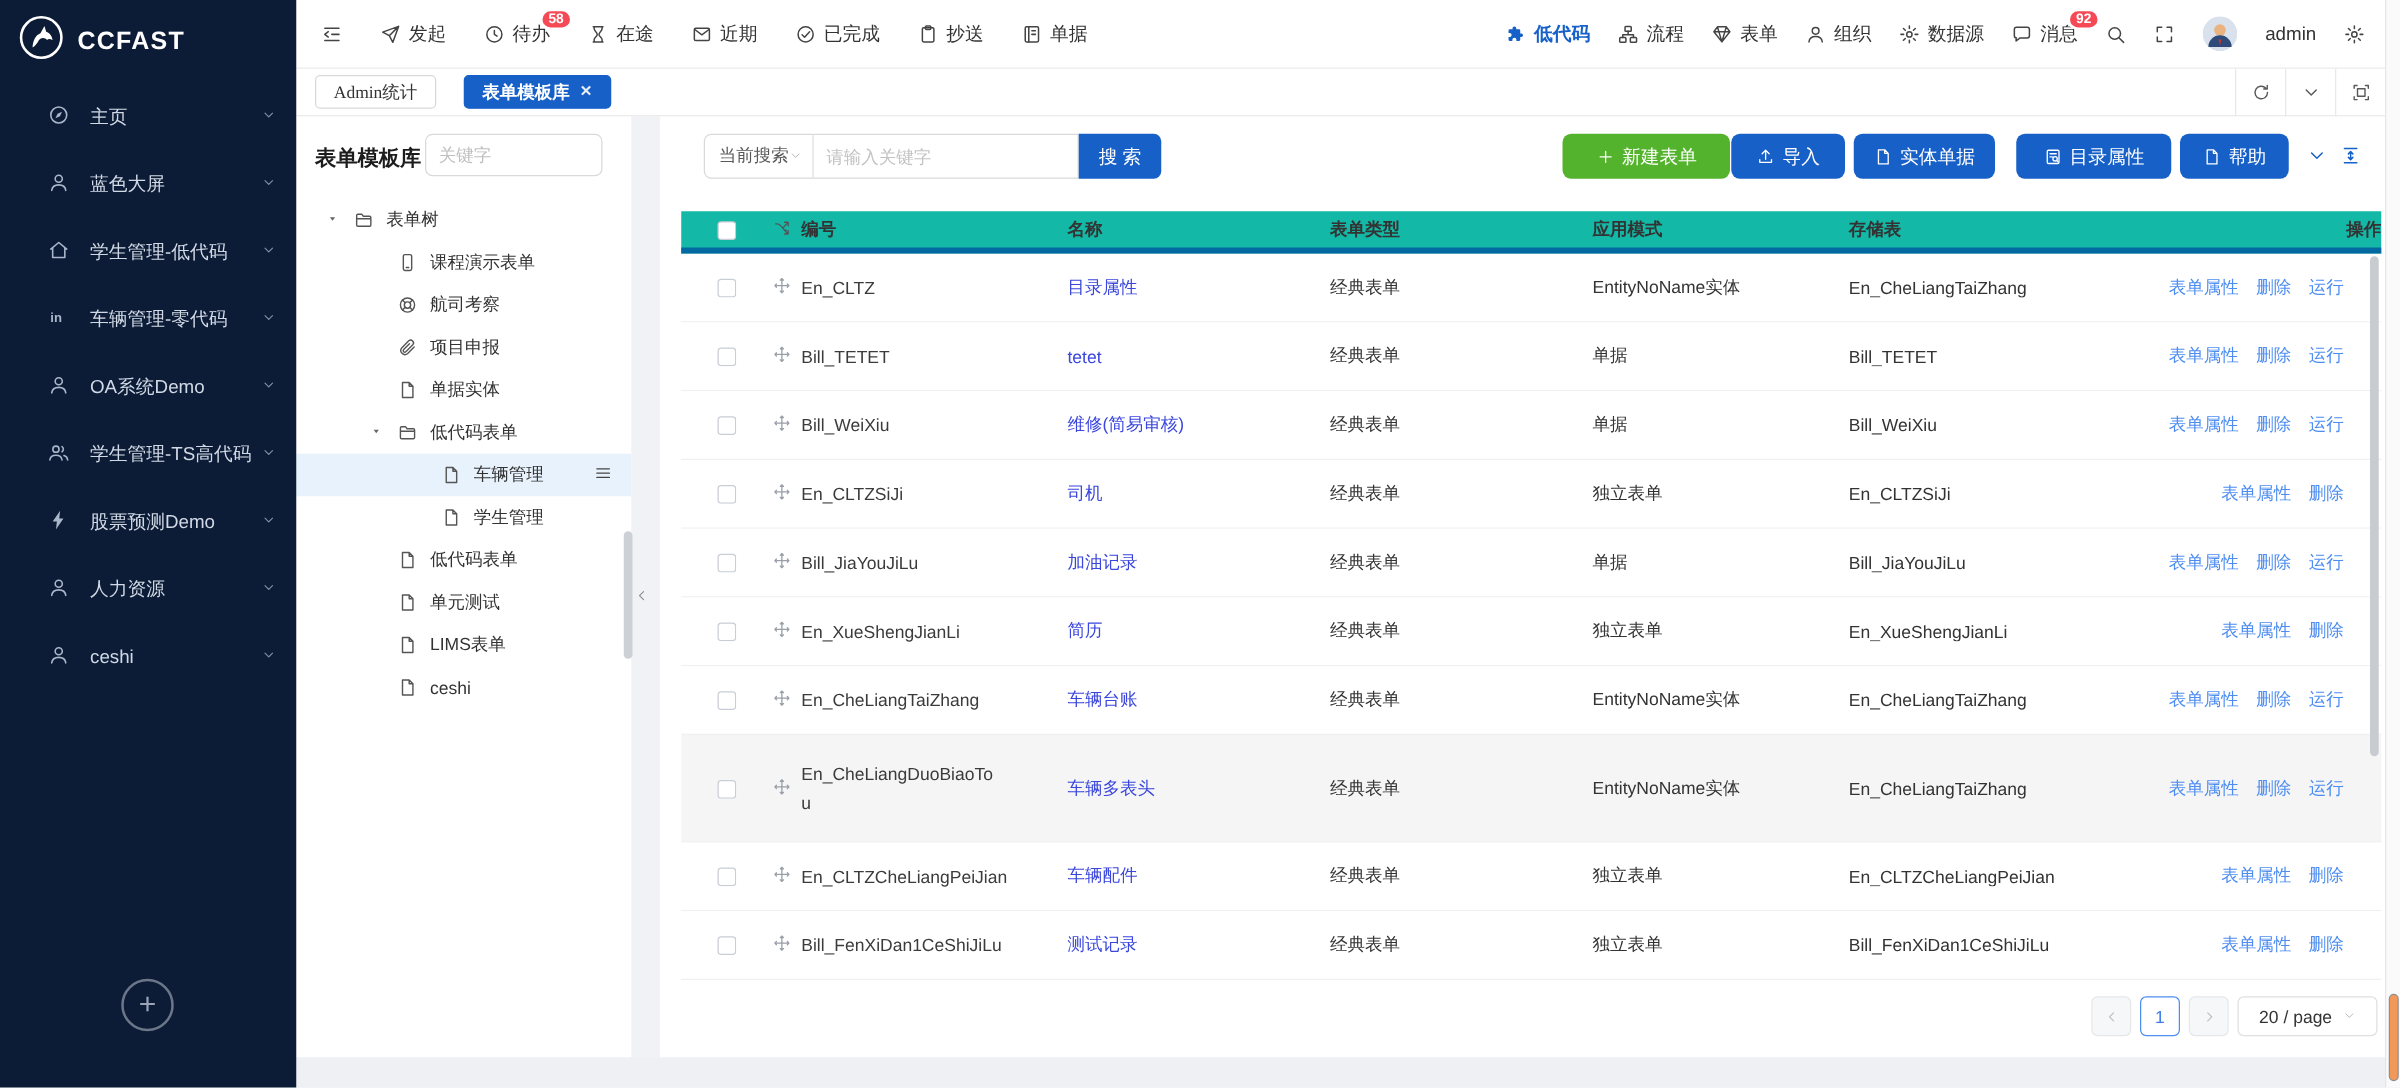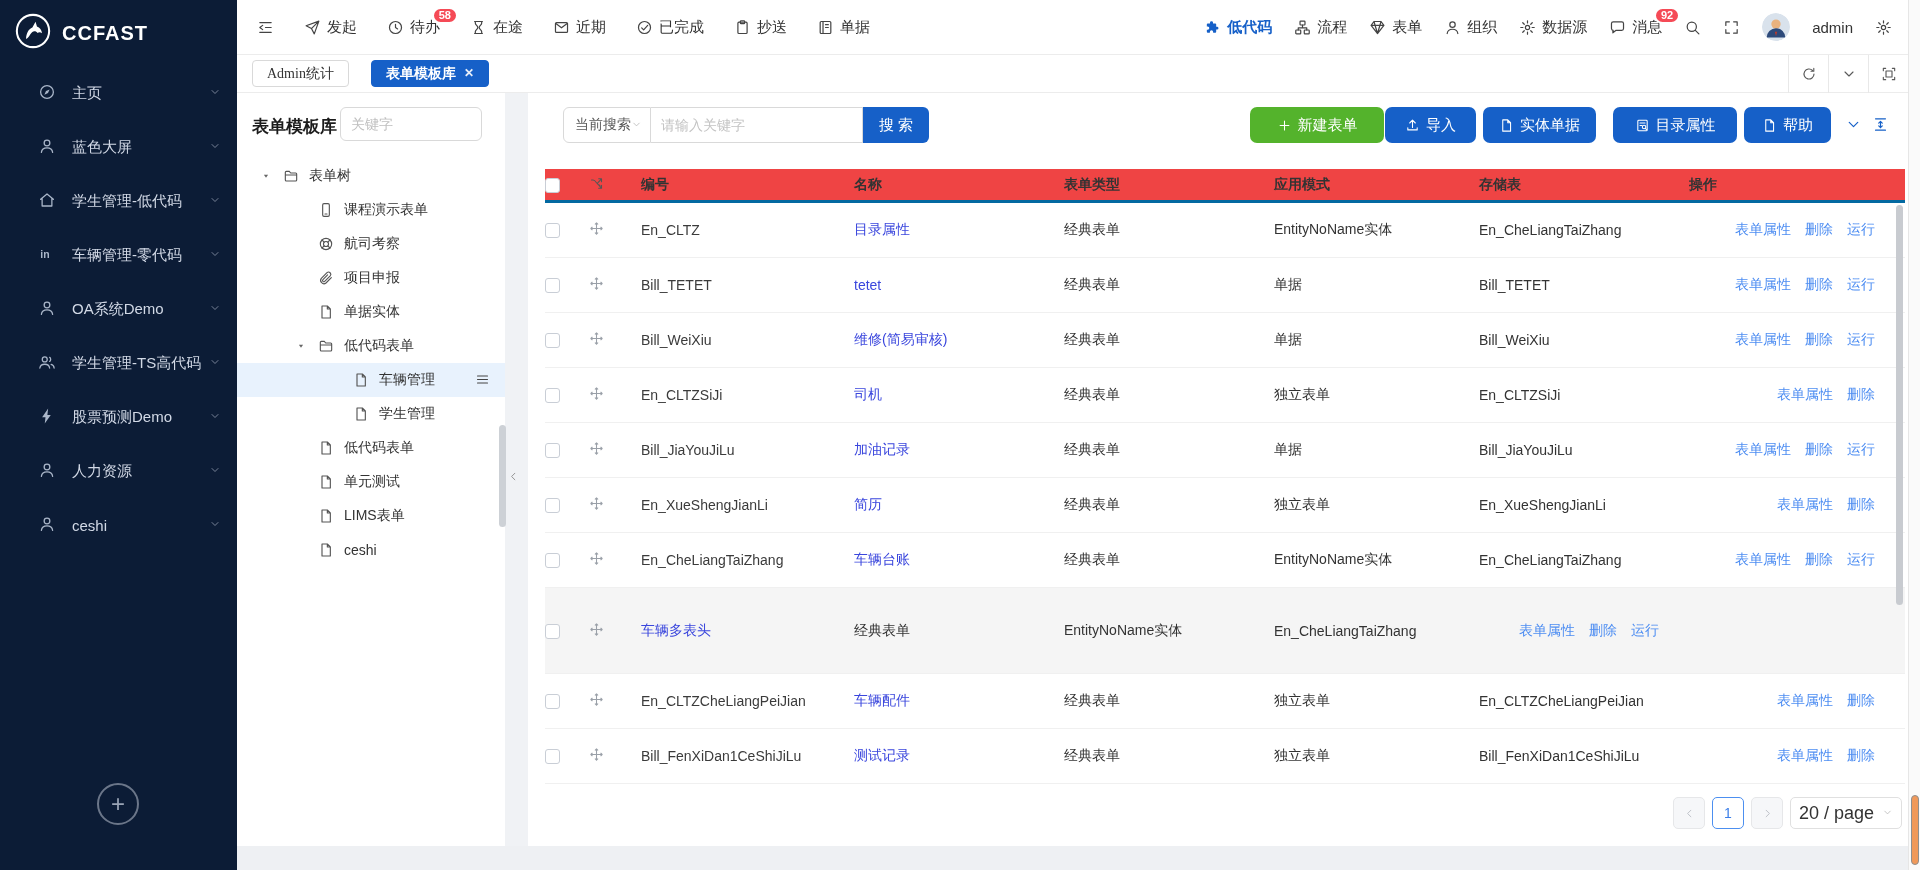--- a/index.html
+++ b/index.html
@@ -84,45 +84,45 @@
     display:flex; align-items:center; justify-content:center; gap:6px; cursor:pointer; white-space:nowrap; }
   .tbtn .bic { font-size:15px; display:flex; }
   .tbtn.green { background:#54b32c; }
   .tbtn.blue { background:#1660c8; }
   .tool-ic { position:absolute; top:9px; color:#1660c8; font-size:17px; cursor:pointer; }
 
   
   .table { position:absolute; left:17px; top:76px; width:1360px; }
   .trow { display:grid; grid-template-columns:44px 44px 213px 210px 210px 205px 218px 216px;
     align-items:center; border-bottom:1px solid #f0f0f0; background:#fff; }
-  .trow.head { background:#ef4444; height:34px; border-bottom:3px solid #0369a1; color:#4a4a4a; font-weight:bold; }
+  .trow.head { background:#14b8a6; height:34px; border-bottom:5px solid #0369a1; color:#4a4a4a; font-weight:bold; }
   .trow.body { height:55px; }
   .trow.tall { height:86px; }
   .trow.hl { background:#f5f5f5; }
   .tcell { padding-left:8px; font-size:14px; color:#333; overflow:hidden; }
-  .tcell.center { text-align:left; padding-left:0; }
+  .tcell.center { text-align:right; padding-left:0; }
   .tcell.id { white-space:pre-line; line-height:1.6; color:#3b3b3b; }
   .tcell.ops { text-align:right; padding-right:30px; white-space:nowrap; }
   .head .tcell { position:relative; }
   .head .tcell.sep::before { content:""; position:absolute; left:0; top:9px; bottom:9px; width:1px; background:#e3e4e6; }
   .cb { display:inline-block; width:15px; height:15px; border:1px solid #c9ced6; border-radius:3px;
     background:#fff; vertical-align:middle; cursor:pointer; }
   .dragic { color:#9aa0a8; font-size:15px; cursor:grab; display:inline-flex; }
   .shuffleic { color:#555; font-size:15px; display:inline-flex; cursor:pointer; }
   .name-link { color:#3a46dd; cursor:pointer; }
   .op-link { color:#4d8df2; cursor:pointer; margin-left:14px; }
 
   
   .pagination { position:absolute; left:0; top:704px; width:100%; height:32px; }
   .pg-btn { position:absolute; width:32px; height:32px; background:#f6f7f9; border:1px solid #e6e7e9;
     border-radius:5px; color:#b9bdc4; font-size:13px; display:flex; align-items:center; justify-content:center; cursor:pointer; }
   .pg-num { position:absolute; left:1184px; width:32px; height:32px; background:#fff; border:1px solid #4c8ff0;
     border-radius:5px; color:#3a7ee8; font-size:14px; display:flex; align-items:center; justify-content:center; cursor:pointer; }
   .pg-size { position:absolute; left:1262px; width:112px; height:32px; background:#fff; border:1px solid #e0e0e0;
-    border-radius:5px; color:#333; font-size:18px; display:flex; align-items:center; justify-content:center;
+    border-radius:5px; color:#333; font-size:14px; display:flex; align-items:center; justify-content:center;
     gap:8px; cursor:pointer; }
   .pg-size .chev { font-size:11px; color:#b5b5b5; }
   .table-thumb { position:absolute; left:1368px; top:112px; width:7px; height:400px; background:#c8cbd0; border-radius:4px; }
 
   
   .footer-band { position:absolute; left:237px; top:846px; width:1671px; height:24px; background:#eef0f3; }
   .win-scrollbar { position:absolute; left:1908px; top:0; width:12px; height:870px; background:#fafafa;
     border-left:1px solid #e6e6e6; }
   .win-thumb { position:absolute; left:2px; top:795px; width:8px; height:70px; background:#f0995a;
     border:1px solid #8f8f8f; border-radius:4px; cursor:pointer; }
@@ -774,20 +774,22 @@
     <div class="tcell">En_CheLiangTaiZhang</div>
     <div class="tcell ops"><span class="op-link">表单属性</span><span class="op-link">删除</span><span class="op-link">运行</span></div>
   </div>
         <div class="trow body tall hl">
     <div class="tcell center"><span class="cb"></span></div>
     <div class="tcell center"><span class="dragic">
               <svg class="ic" viewBox="0 0 24 24">
                 <path d="M12 3v18M3 12h18M12 3l-2 2M12 3l2 2M12 21l-2-2M12 21l2-2M3 12l2-2M3 12l2 2M21 12l-2-2M21 12l-2 2"></path>
               </svg>
             </span></div>
+    <div class="tcell id">En_CheLiangDuoBiaoTo
+u</div>
     <div class="tcell"><span class="name-link">车辆多表头</span></div>
     <div class="tcell">经典表单</div>
     <div class="tcell">EntityNoName实体</div>
     <div class="tcell">En_CheLiangTaiZhang</div>
     <div class="tcell ops"><span class="op-link">表单属性</span><span class="op-link">删除</span><span class="op-link">运行</span></div>
   </div>
         <div class="trow body">
     <div class="tcell center"><span class="cb"></span></div>
     <div class="tcell center"><span class="dragic">
               <svg class="ic" viewBox="0 0 24 24">

